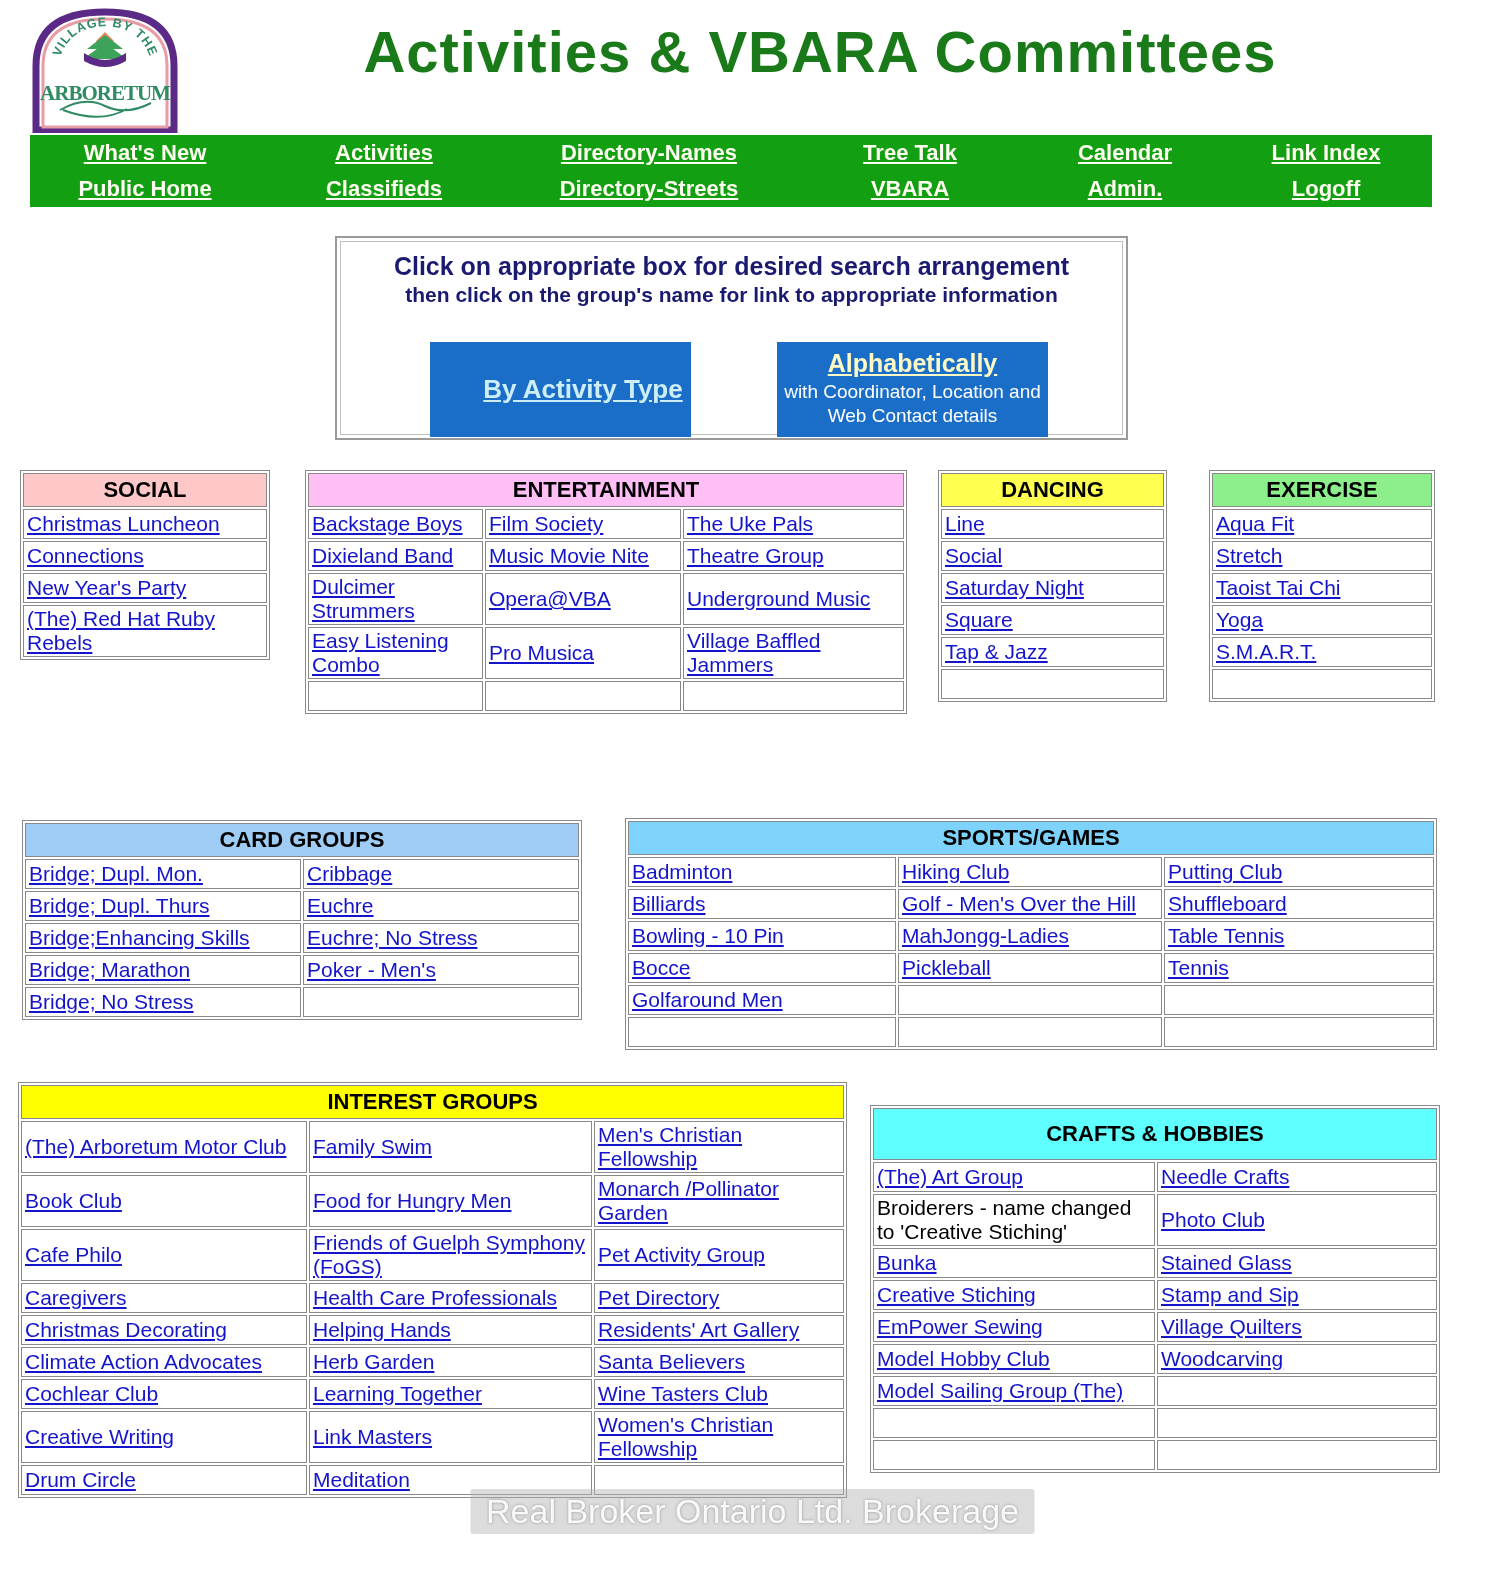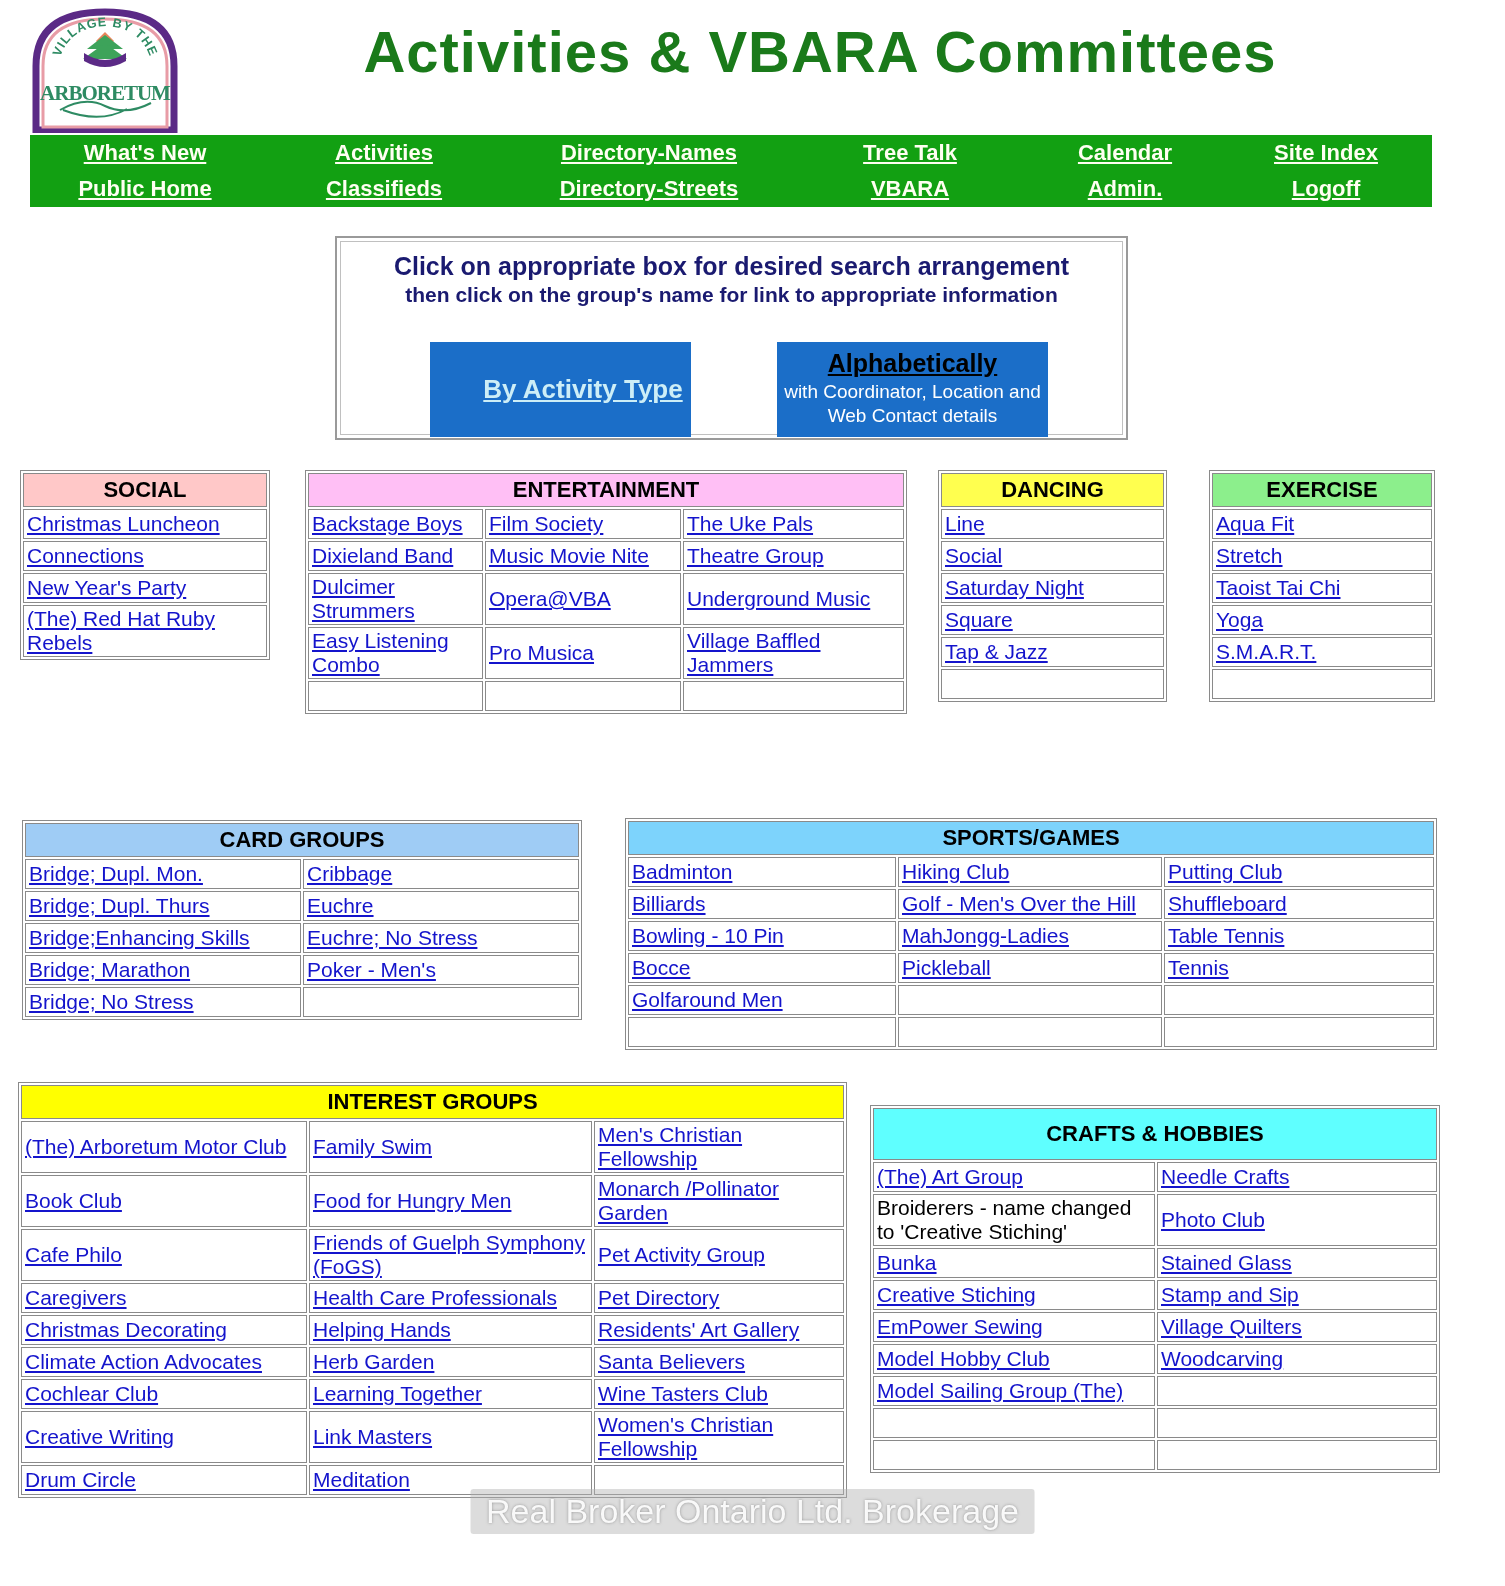--- a/index.html
+++ b/index.html
@@ -35,21 +35,21 @@
     border: 2px solid #9a9a9a; background: #fff;
     box-shadow: inset 0 0 0 3px #ffffff, inset 0 0 0 4px #c0c0c0;
   }
   .search-h1 { margin-top: 14px; text-align: center; font-size: 25px; font-weight: bold; color: #1a1a70; }
   .search-h2 { margin-top: 2px;  text-align: center; font-size: 21px; font-weight: bold; color: #1a1a70; }
   .btn-blue { position: absolute; background: #1b6ec8; text-align: center; }
   .btn-activity { left: 93px; top: 104px; width: 261px; height: 95px;
     display: flex; align-items: center; justify-content: center; padding-left: 45px; }
   .btn-activity a { font-size: 26px; font-weight: bold; color: #cdeef7; }
   .btn-alpha { left: 440px; top: 104px; width: 271px; height: 95px; padding-top: 7px; }
-  .btn-alpha a { font-size: 25px; font-weight: bold; color: #000000; }
+  .btn-alpha a { font-size: 25px; font-weight: bold; color: #fef9c3; }
   .btn-alpha .sub { color: #ffffff; font-size: 19px; line-height: 1.25; margin-top: 2px; }
 
   
   table {
     position: absolute; border-collapse: separate; border-spacing: 2px;
     border: 1px solid #8a8a8a; background: #ffffff; table-layout: fixed;
   }
   th {
     border: 1px solid #8a8a8a; font-size: 22px; font-weight: bold; color: #000;
     height: 34px; text-align: center; vertical-align: middle; padding: 0 4px;
@@ -102,21 +102,21 @@
 </div>
 
 <div class="page-title">Activities &amp; VBARA Committees</div>
 
 <div class="navbar">
   <a>What's New</a>
   <a>Activities</a>
   <a>Directory-Names</a>
   <a>Tree Talk</a>
   <a>Calendar</a>
-  <a>Site Index</a>
+  <a>Link Index</a>
   <a>Public Home</a>
   <a>Classifieds</a>
   <a>Directory-Streets</a>
   <a>VBARA</a>
   <a>Admin.</a>
   <a>Logoff</a>
 </div>
 
 <div class="search-panel">
   <div class="search-h1">Click on appropriate box for desired search arrangement</div>

